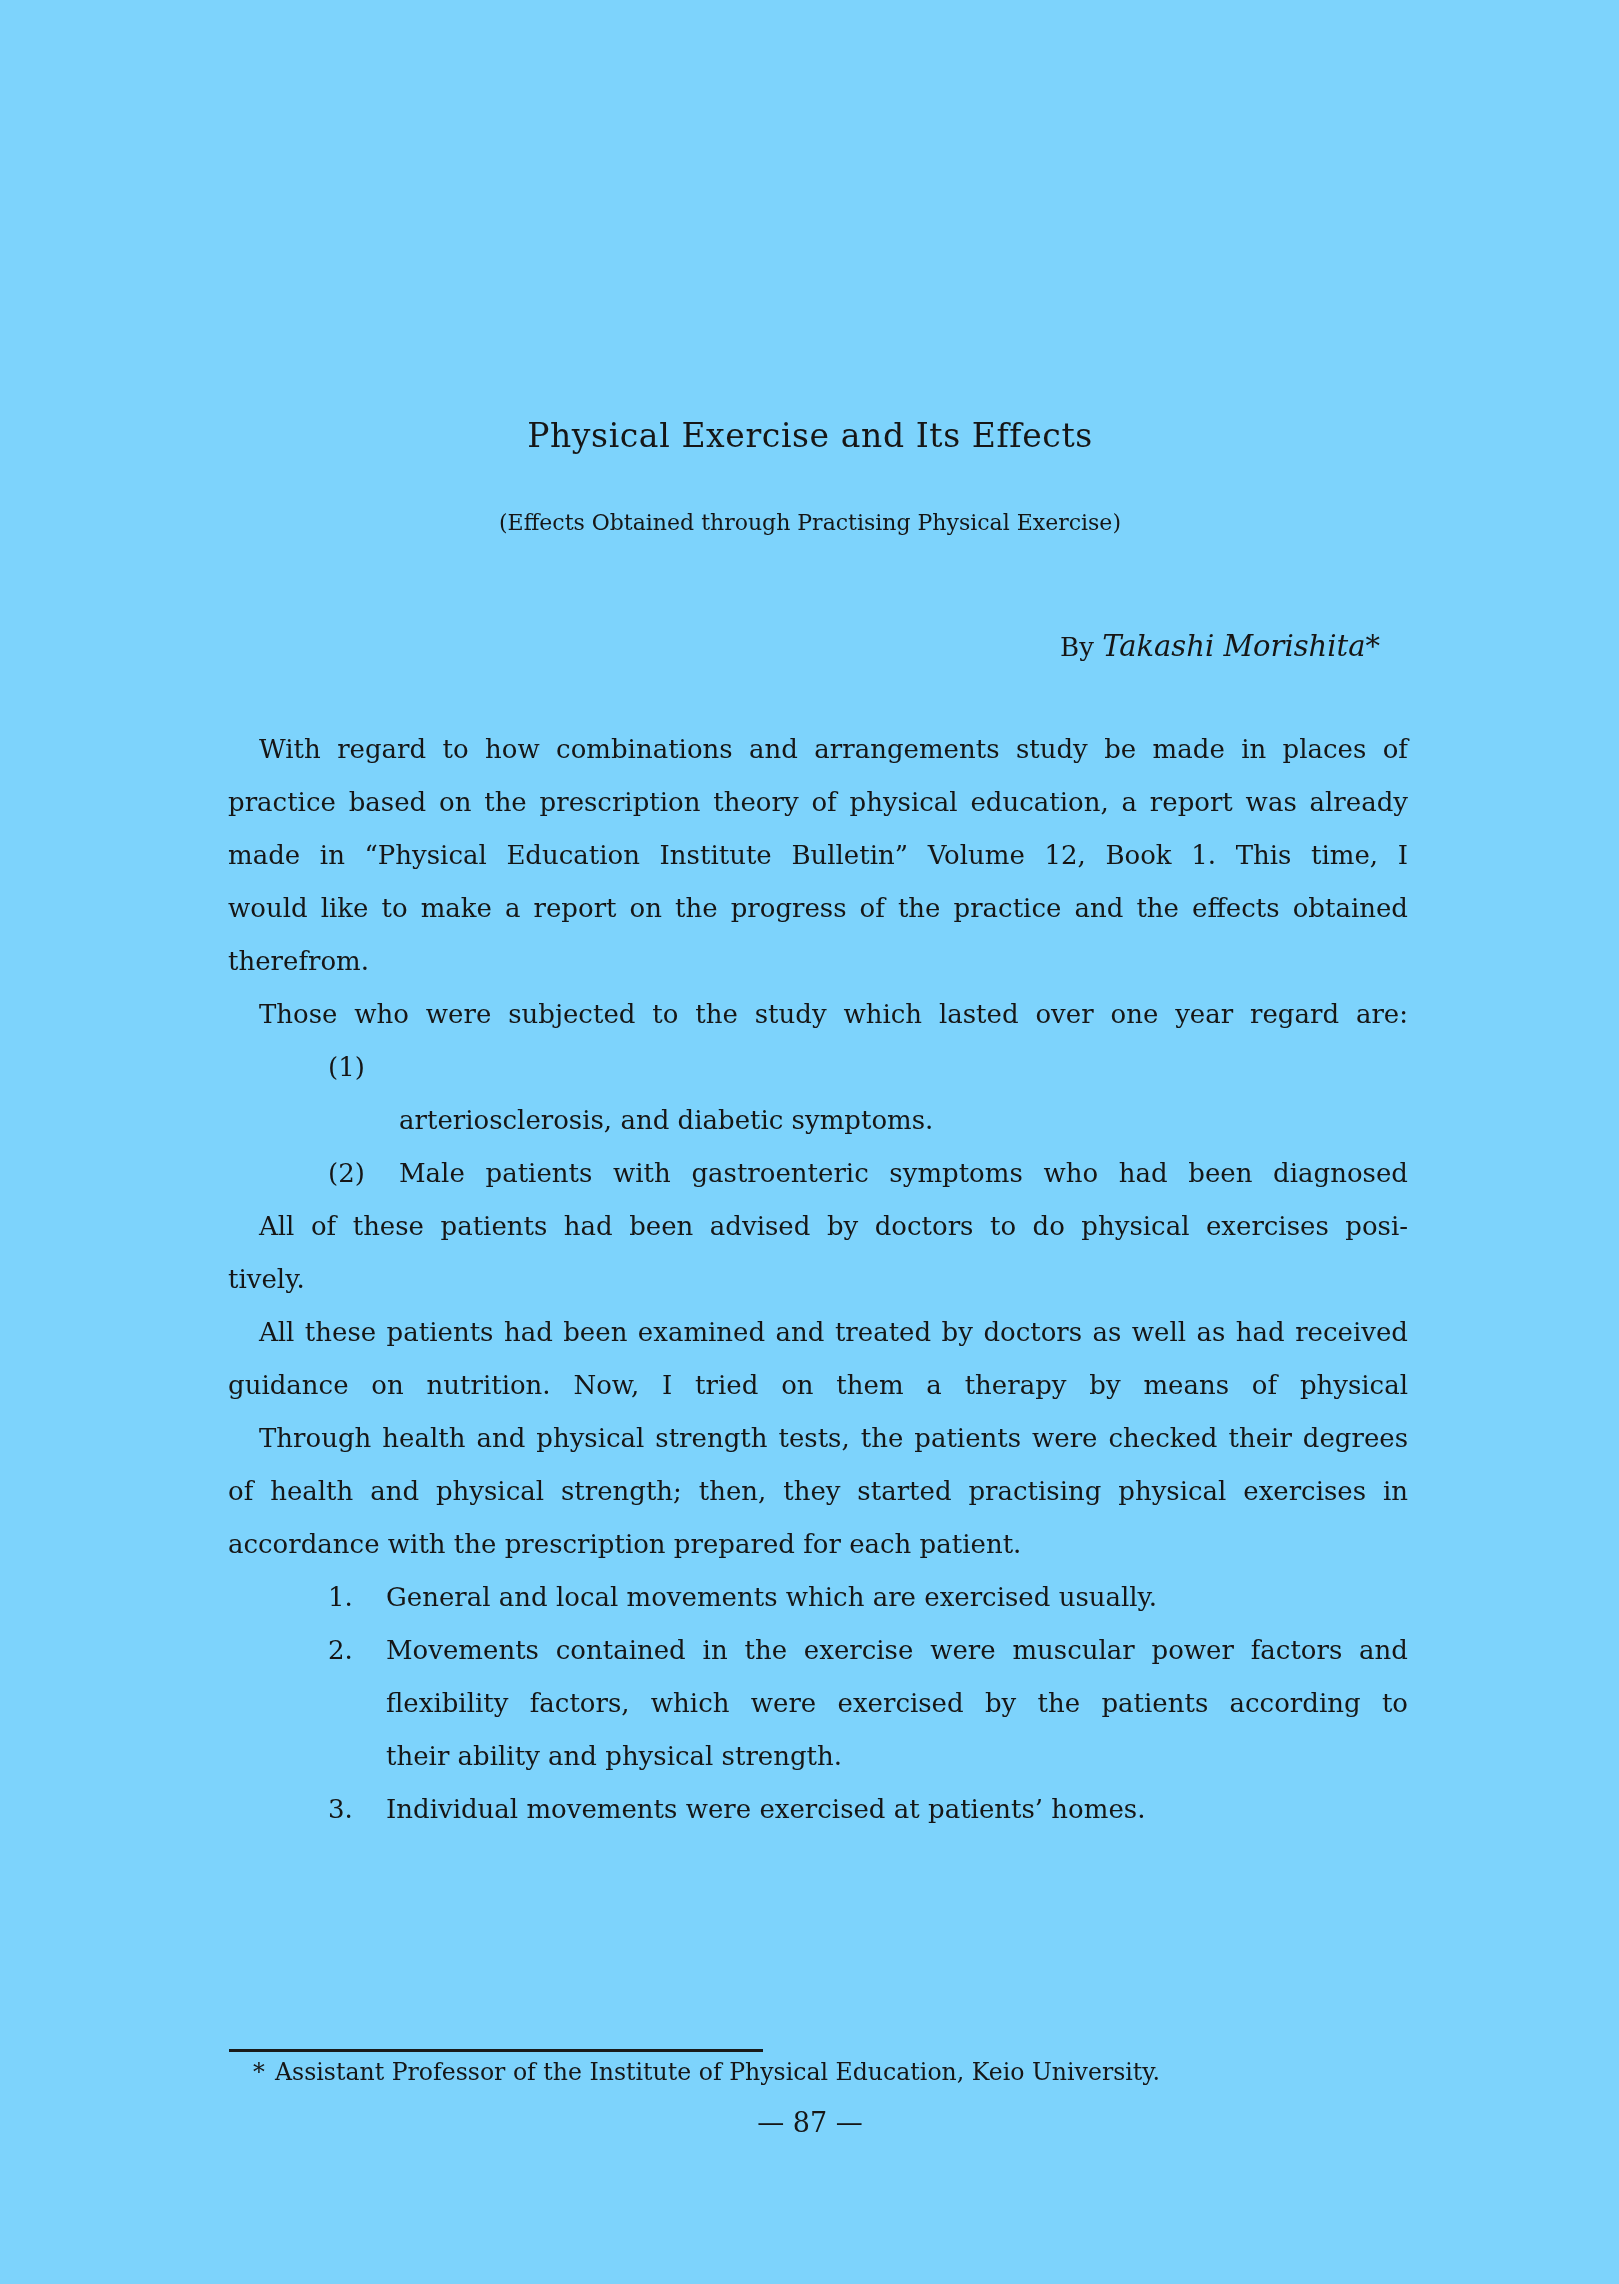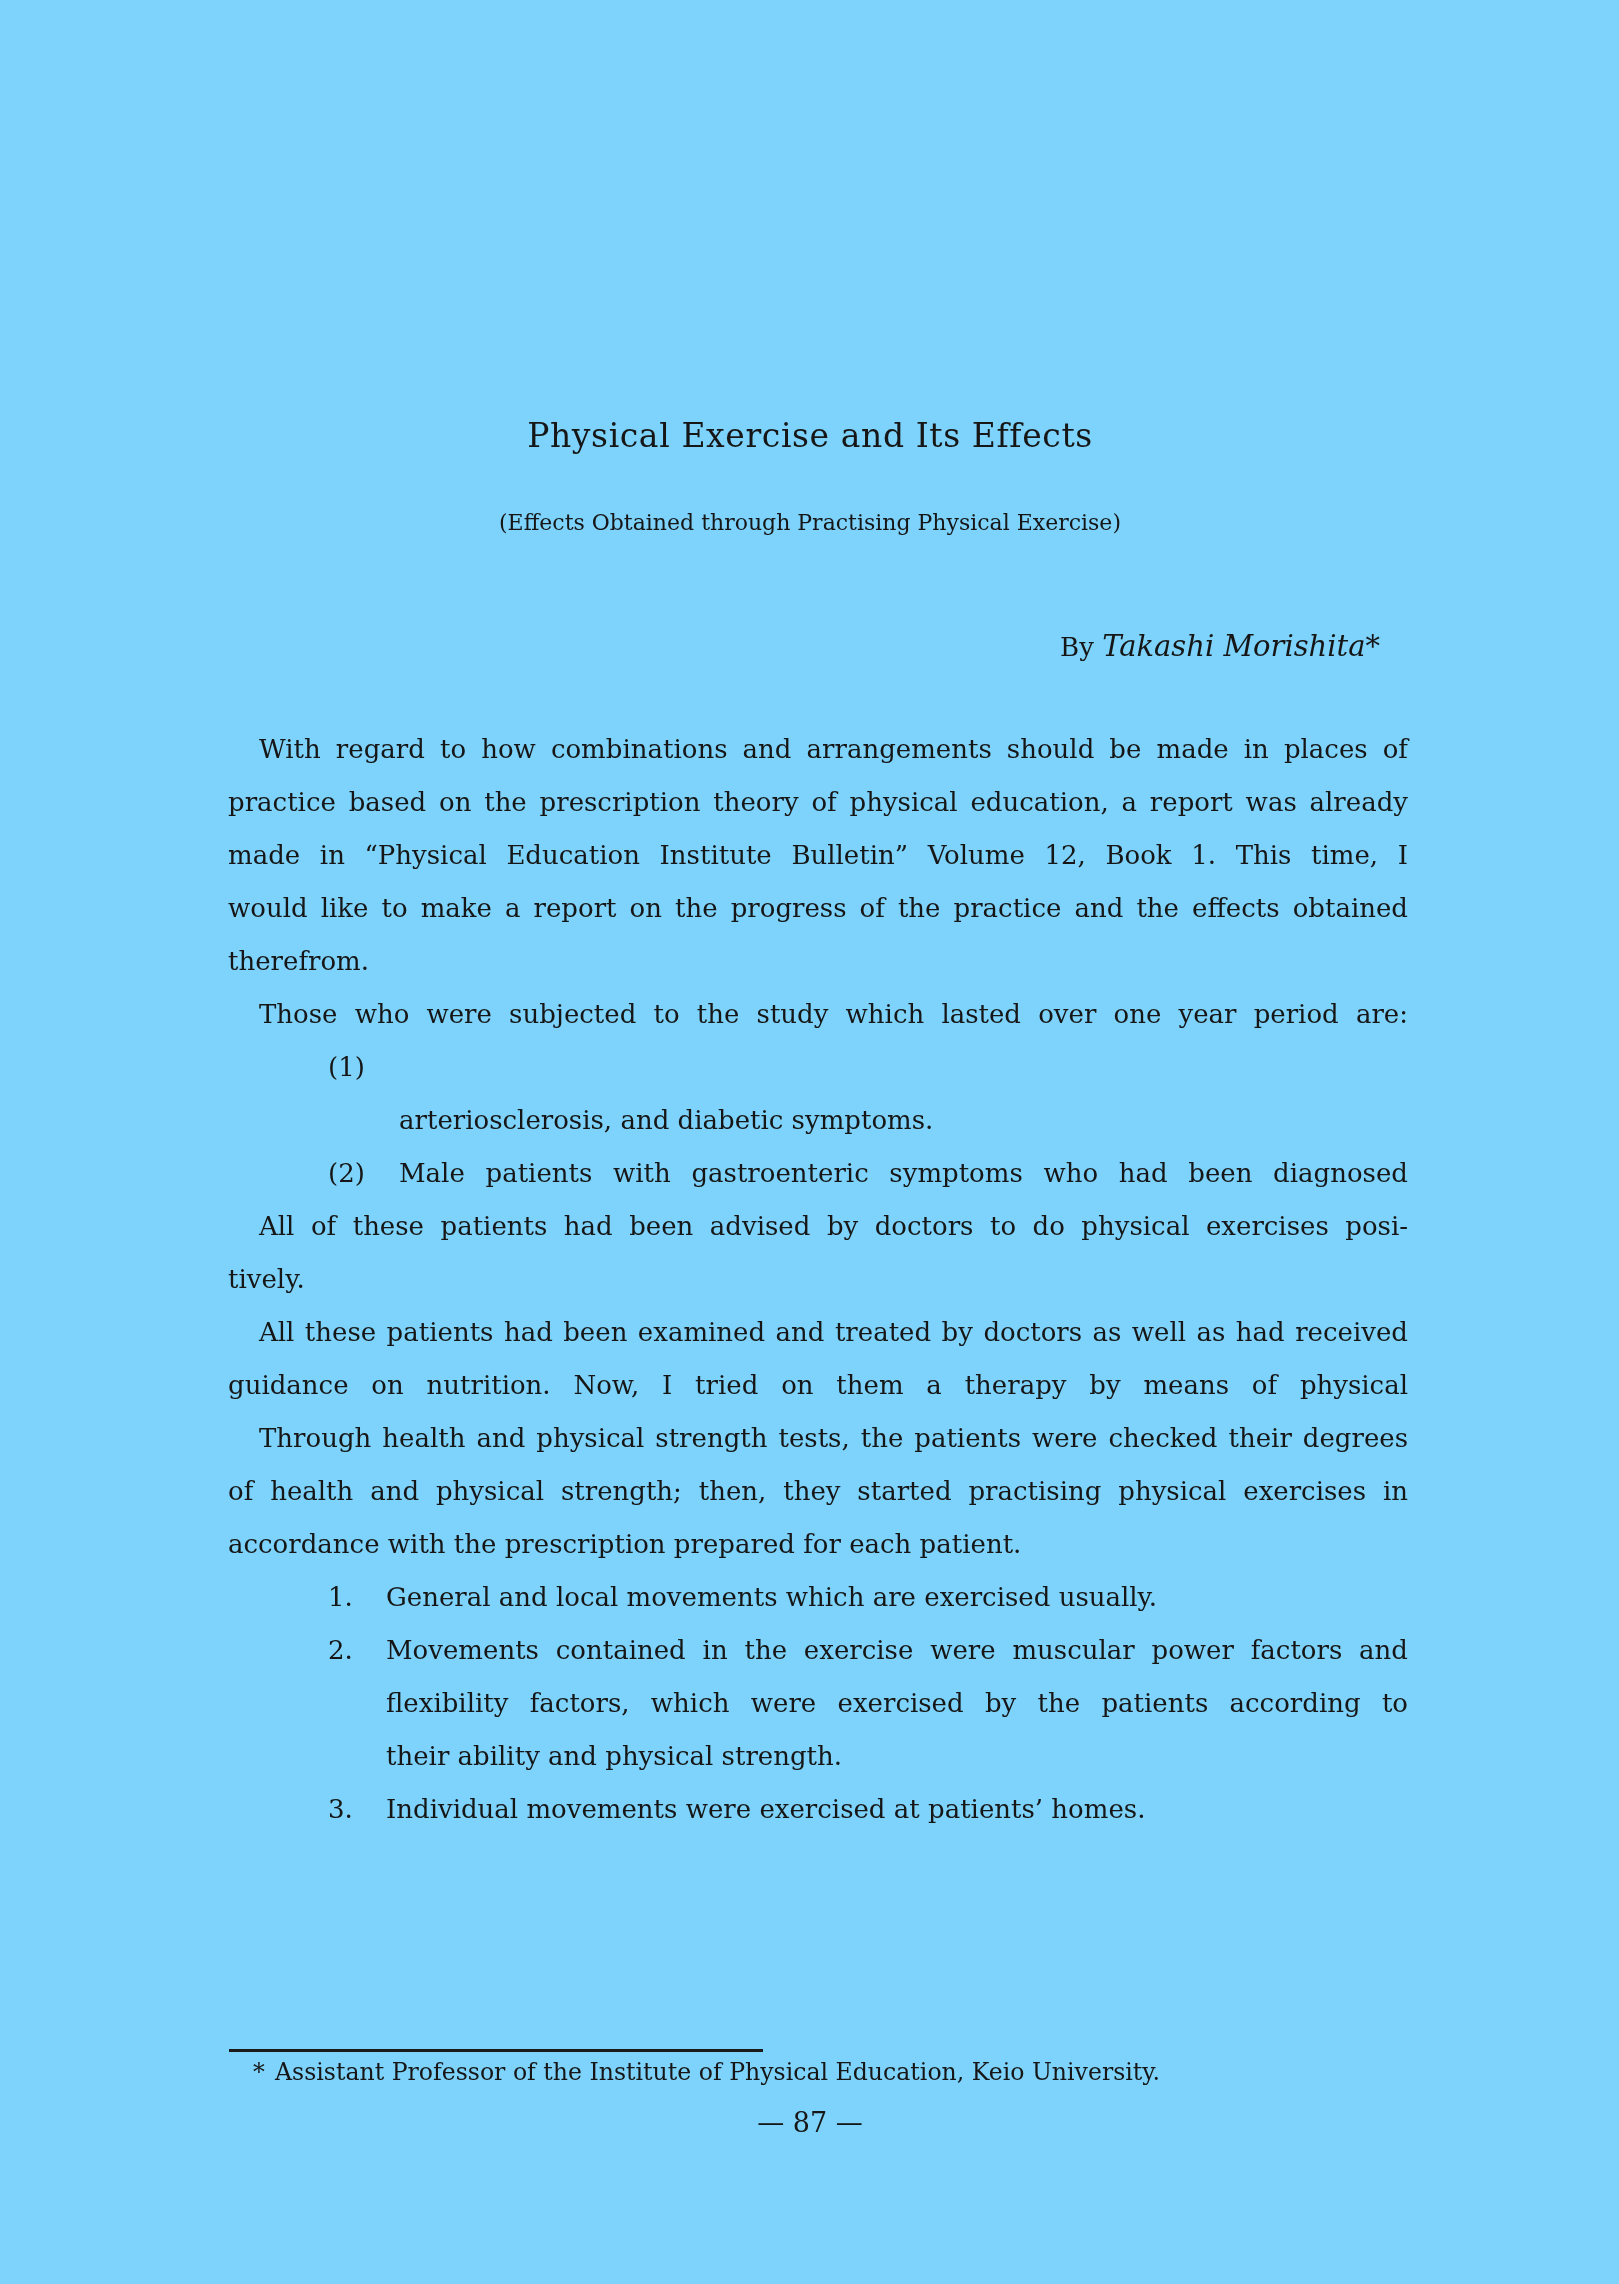--- a/index.html
+++ b/index.html
@@ -84,36 +84,36 @@
 <div class="page">
 
   <div class="title">Physical Exercise and Its Effects</div>
 
   <div class="subtitle">(Effects Obtained through Practising Physical Exercise)</div>
 
   <div class="byline"><span>By</span> <span class="author">Takashi Morishita*</span></div>
 
   <div class="body-text">
     <div class="line">
-        <div class="t ind-pf j">With regard to how combinations and arrangements should be made in places of</div>
+        <div class="t ind-pf j">With regard to how combinations and arrangements study be made in places of</div>
       </div>
     <div class="line">
         <div class="t j">practice based on the prescription theory of physical education, a report was already</div>
       </div>
     <div class="line">
         <div class="t j">made in “Physical Education Institute Bulletin” Volume 12, Book 1.  This time, I</div>
       </div>
     <div class="line">
         <div class="t j">would like to make a report on the progress of the practice and the effects obtained</div>
       </div>
     <div class="line">
         <div class="t">therefrom.</div>
       </div>
     <div class="line">
-        <div class="t ind-pf j">Those who were subjected to the study which lasted over one year period are:</div>
+        <div class="t ind-pf j">Those who were subjected to the study which lasted over one year regard are:</div>
       </div>
     <div class="line">
         <span class="marker">(1)</span>
       </div>
     <div class="line">
         <div class="t ind-paren">arteriosclerosis, and diabetic symptoms.</div>
       </div>
     <div class="line">
         <span class="marker">(2)</span>
         <div class="t ind-paren j">Male patients with gastroenteric symptoms who had been diagnosed</div>

